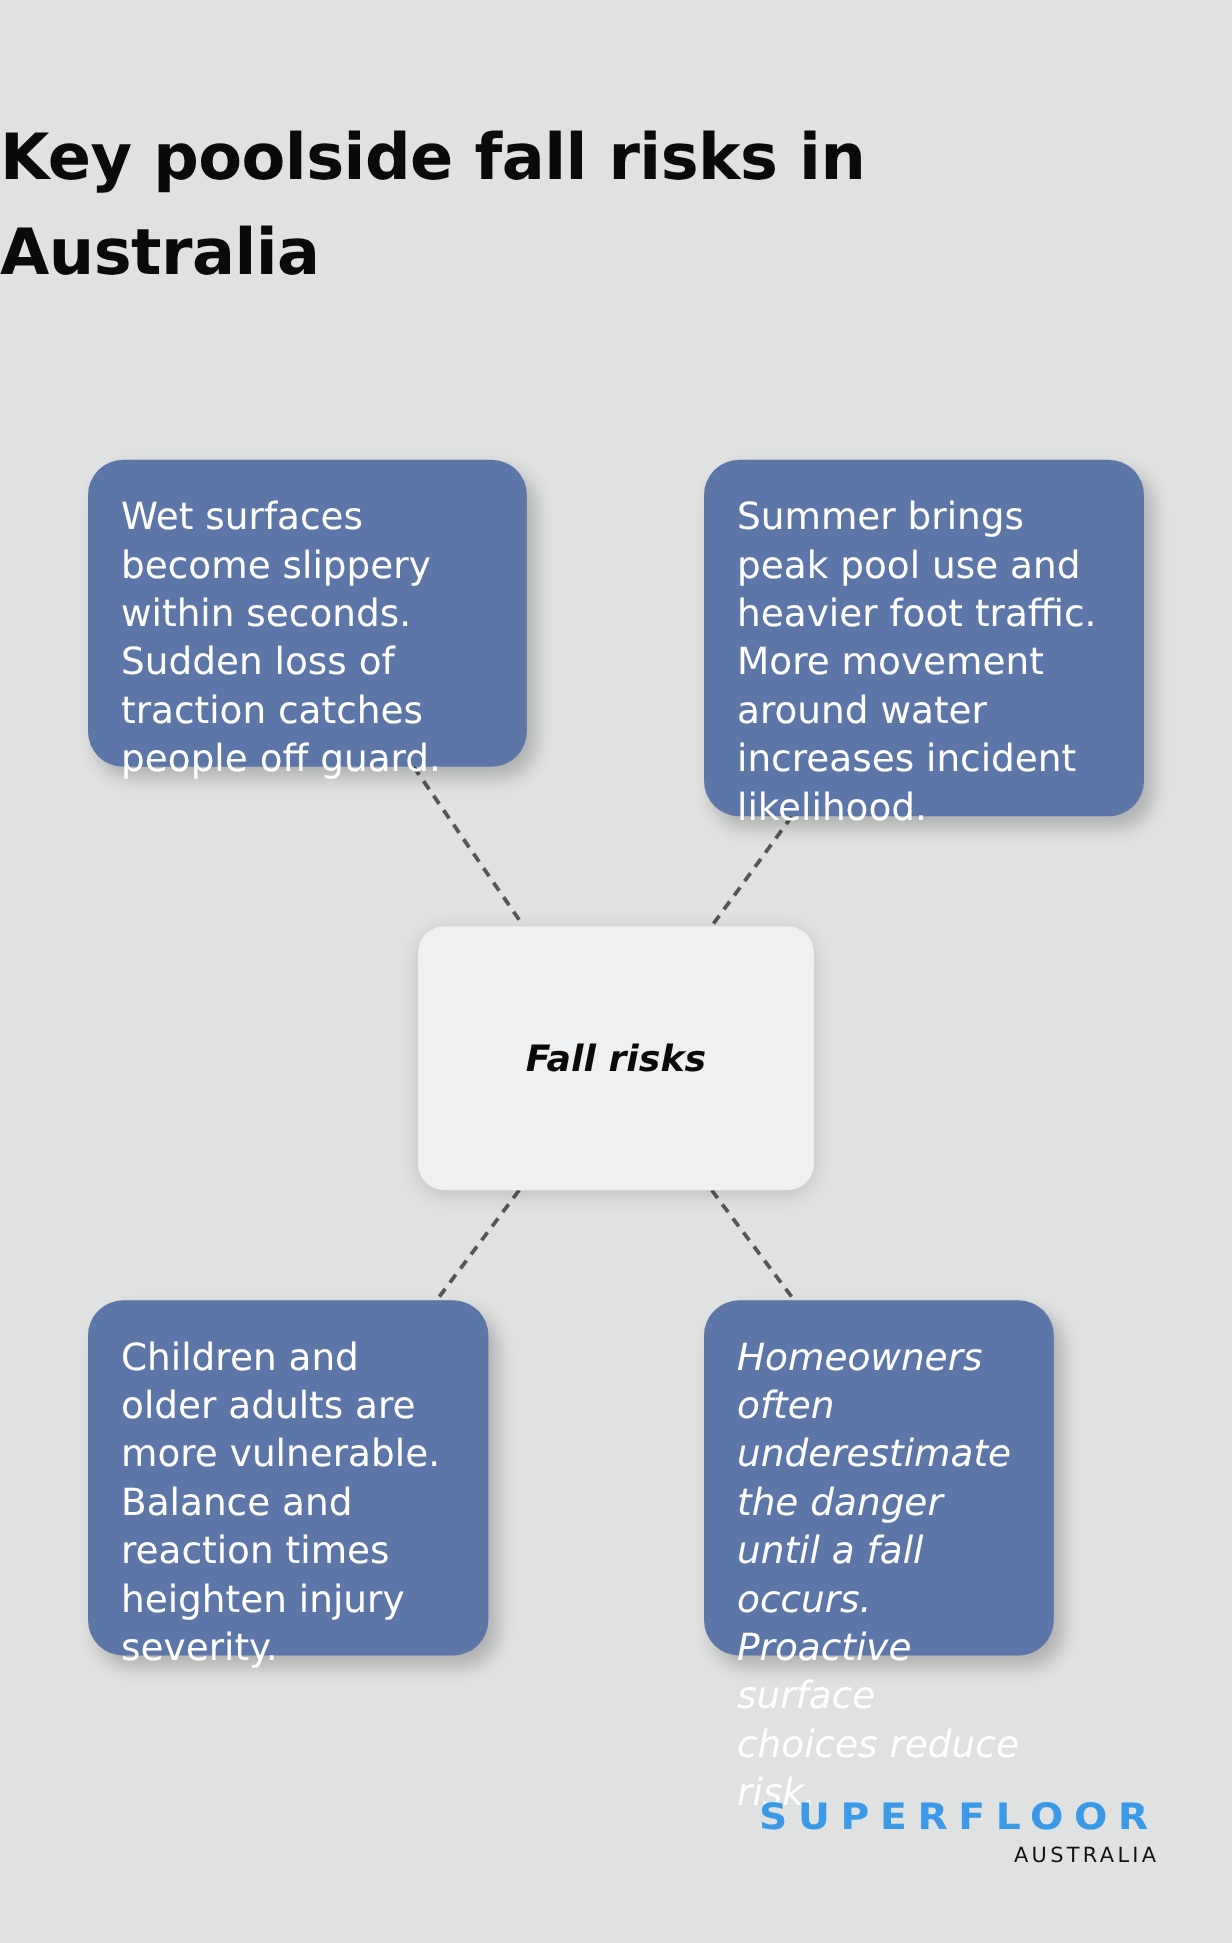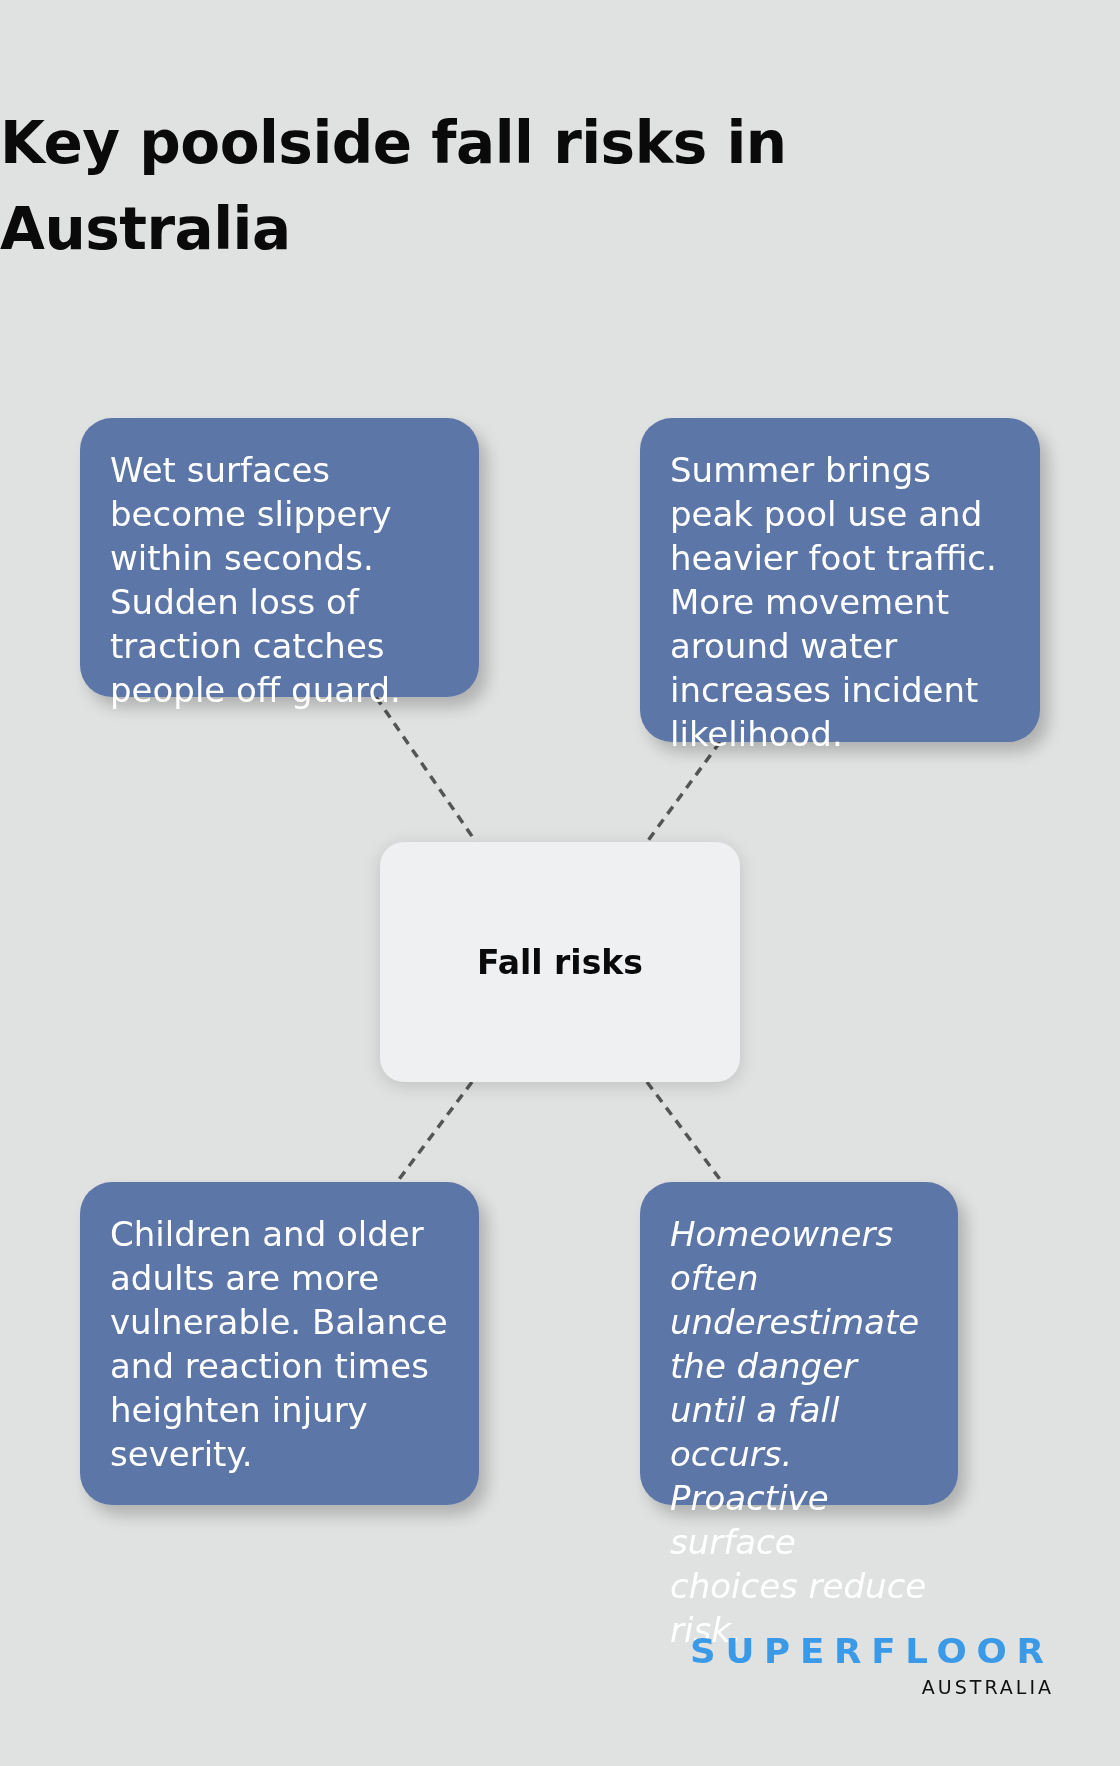--- a/index.html
+++ b/index.html
@@ -1,19 +1,19 @@
 <!DOCTYPE html>
 <html><head>
 <meta charset="utf-8">
 <style>
   html, body { margin:0; padding:0; }
   body { width:1120px; height:1766px; background:#e0e2e1; position:relative; overflow:hidden; font-family:"DejaVu Sans","Liberation Sans",sans-serif; }
   .title { position:absolute; left:0; top:100px; width:1120px; text-align:left; font-weight:bold; font-size:58px; line-height:86px; color:#0a0a0a; letter-spacing:-0.5px; }
   .card { position:absolute; background:#5d76a8; border-radius:32px; box-shadow:8px 10px 16px rgba(0,0,0,0.22); color:#ffffff; font-size:34px; line-height:44px; padding:30px 30px 0 30px; box-sizing:border-box; }
-  .center { position:absolute; left:380px; top:842px; width:360px; height:240px; background:#eff0f2; border-radius:24px; box-shadow:0 4px 18px rgba(0,0,0,0.15); display:flex; align-items:center; justify-content:center; font-weight:bold; font-size:33px; color:#0a0a0a; }
+  .center { position:absolute; left:380px; top:842px; width:360px; height:240px; background:#eff0f2; border-radius:24px; box-shadow:0 4px 18px rgba(0,0,0,0.15); display:flex; align-items:center; justify-content:center; font-weight:bold; font-size:33px; color:#0a0a0a;font-style:italic; }
   svg.lines { position:absolute; left:0; top:0; }
   .logo { position:absolute; left:650px; top:1632px; width:410px; height:70px; }
   .logo-main { position:absolute; right:6px; top:0; font-family:"DejaVu Sans", sans-serif; font-size:33px; color:#3b9ae8; letter-spacing:9px; font-weight:bold; transform:scaleX(1.08); transform-origin:right; }
   .logo-sub { position:absolute; right:6px; top:44px; font-size:19px; color:#111; letter-spacing:3px; }
 </style>
 </head>
 <body>
 
 <div class="title">
   <div>Key poolside fall risks in</div>
@@ -34,21 +34,21 @@
 </div>
 
 <div class="card" style="left:640px; top:418px; width:400px; height:324px;">
   <span>Summer brings peak pool use and heavier foot traffic. More movement around water increases incident likelihood.</span>
 </div>
 
 <div class="center">
   <span>Fall risks</span>
 </div>
 
-<div class="card" style="left:80px; top:1182px; width:399px; height:323px;">
+<div class="card" style="left:80px; top:1182px; width:364px; height:323px;">
   <span>Children and older adults are more vulnerable. Balance and reaction times heighten injury severity.</span>
 </div>
 
 <div class="card" style="left:640px; top:1182px; width:318px; height:323px;font-style:italic;">
   <span>Homeowners often underestimate the danger until a fall occurs. Proactive surface choices reduce risk.</span>
 </div>
 
 <div class="logo">
   <div class="logo-main">SUPERFLOOR</div>
   <div class="logo-sub">AUSTRALIA</div>

